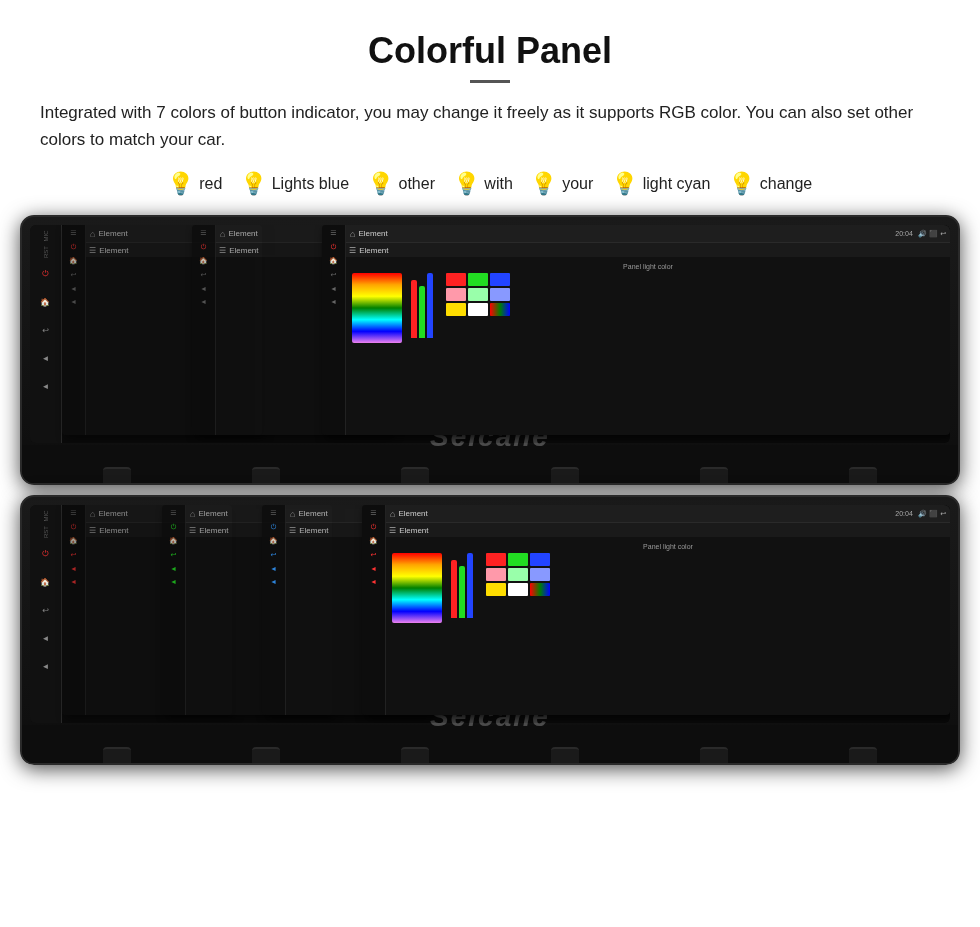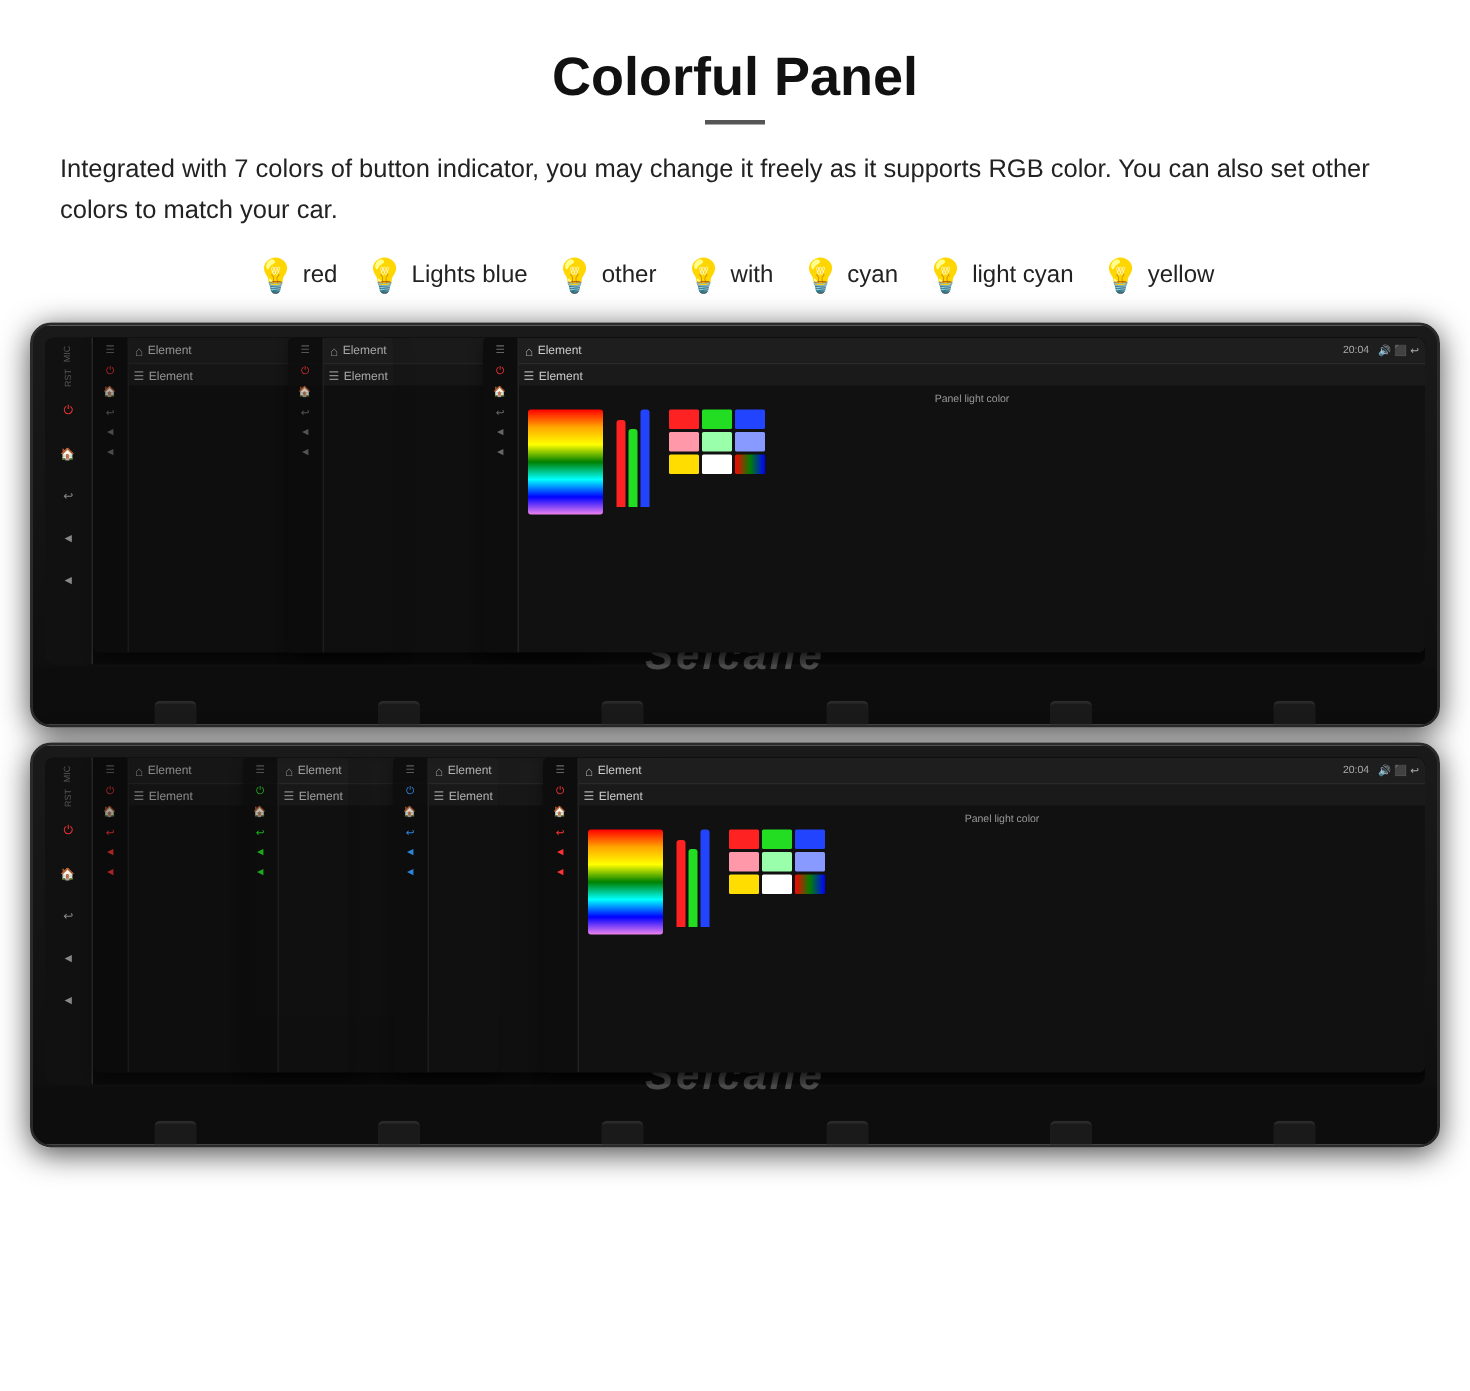--- a/index.html
+++ b/index.html
@@ -304,29 +304,29 @@
   <div class="color-item">
     <span class="bulb-icon" style="color:#00e5d6;">💡</span>
     <span>other</span>
   </div>
   <div class="color-item">
     <span class="bulb-icon" style="color:#3399ff;">💡</span>
     <span>with</span>
   </div>
   <div class="color-item">
     <span class="bulb-icon" style="color:#ff44aa;">💡</span>
-    <span>cyan</span>
+    <span>your</span>
   </div>
   <div class="color-item">
     <span class="bulb-icon" style="color:#aaffee;">💡</span>
     <span>light cyan</span>
   </div>
   <div class="color-item">
     <span class="bulb-icon" style="color:#ffdd00;">💡</span>
-    <span>yellow</span>
+    <span>change</span>
   </div>
 </div>
 
 <div class="devices-section">
 
   <div class="device-row">
     <div class="device-mockup">
       <div class="device-inner">
 
         <div class="left-side-buttons">

